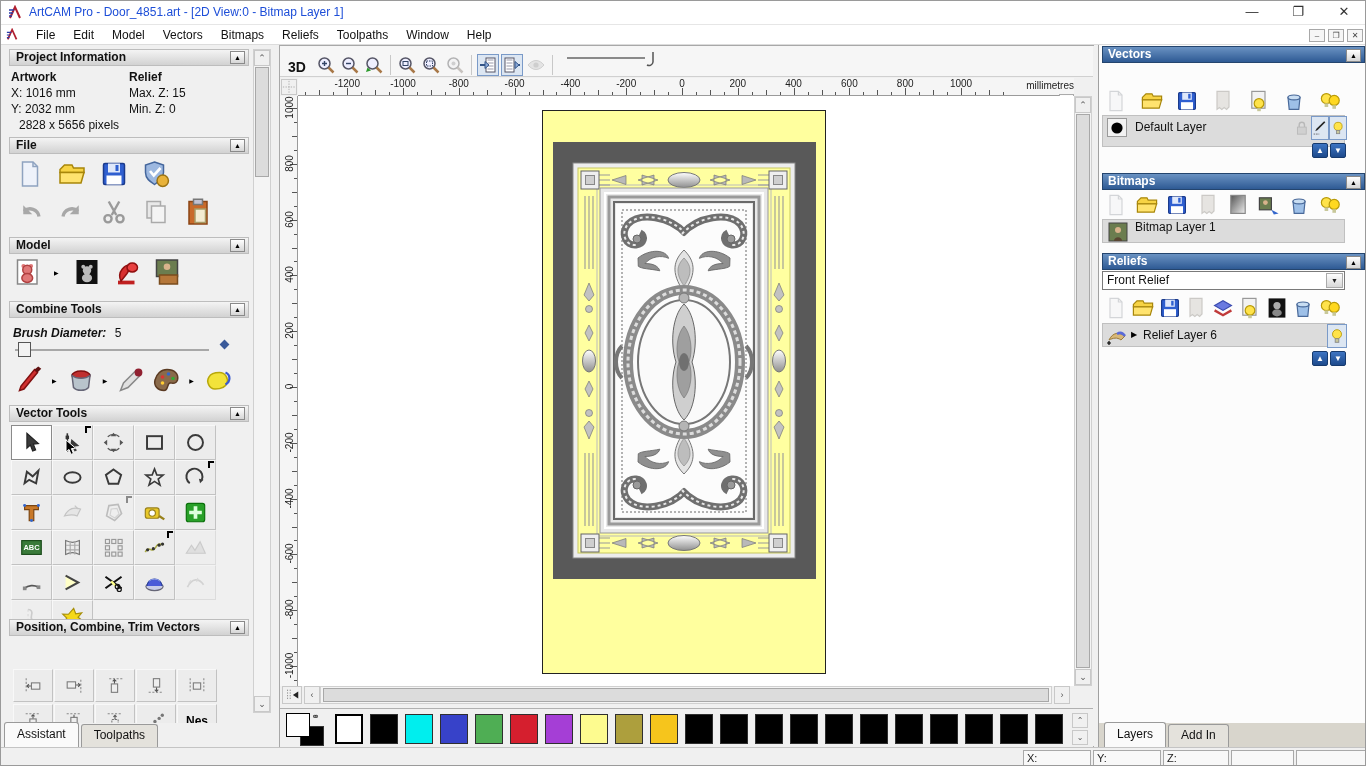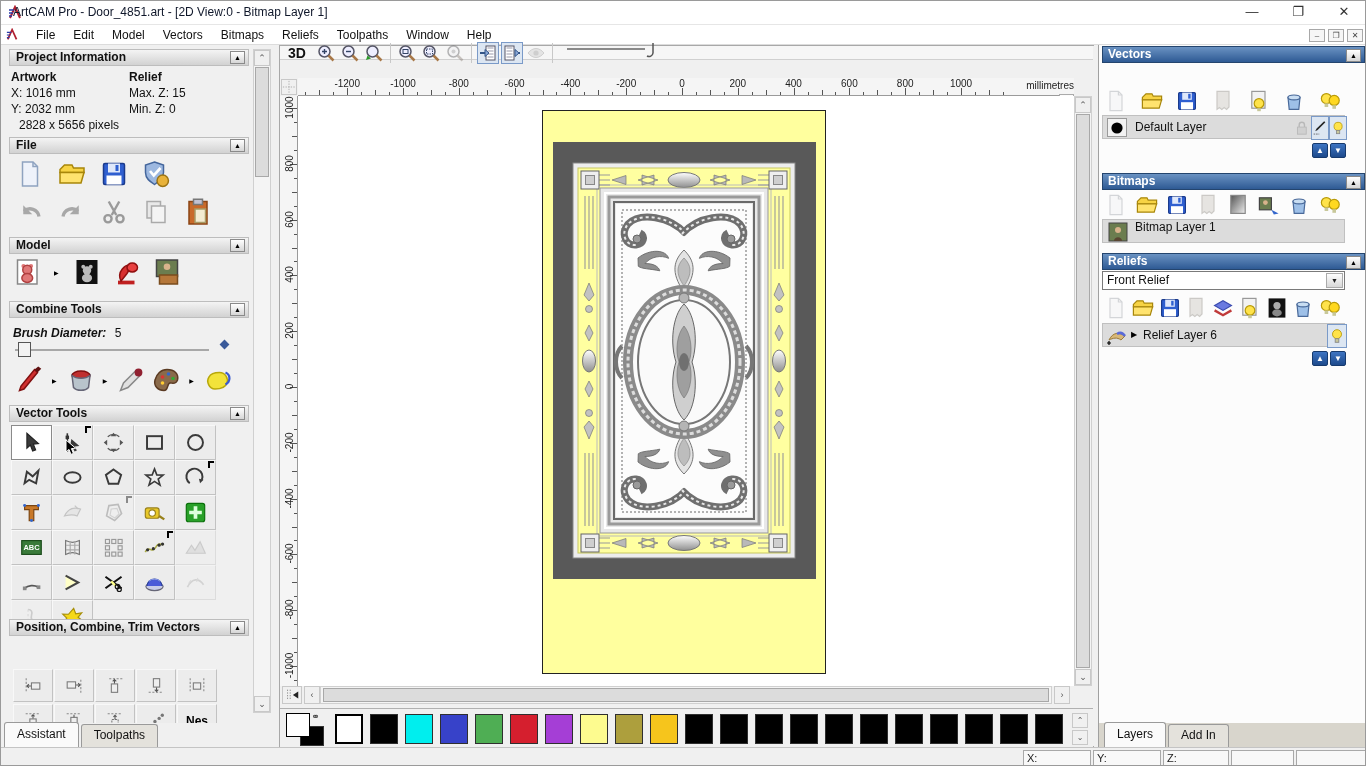--- a/index.html
+++ b/index.html
@@ -1,21 +1,21 @@
 <!DOCTYPE html>
 <html><head>
 <meta charset="utf-8">
 <style>
   html,body{margin:0;padding:0;background:#d8d8d8;}
   *{box-sizing:border-box;font-family:"Liberation Sans","DejaVu Sans",sans-serif;}
   #root{position:relative;width:1366px;height:766px;background:#f0f0f0;overflow:hidden;border:1px solid #9a9a9a;}
   .abs{position:absolute;}
   
   #titlebar{left:0;top:0;width:1366px;height:24px;background:#ffffff;border-bottom:1px solid #e6e6e6;}
-  #title-text{left:12px;top:4px;font-size:12px;color:#0f172a;white-space:nowrap;}
+  #title-text{left:28px;top:4px;font-size:12px;color:#1d4ed8;white-space:nowrap;}
   .wbtn{top:0;width:46px;height:24px;text-align:center;line-height:22px;font-size:13px;color:#333;}
   
   #menubar{left:0;top:24px;width:1366px;height:20px;background:#fff;display:flex;align-items:center;padding-left:26px;border-bottom:1px solid #dcdcdc;}
   .menu-item{font-size:12px;color:#111;padding:2px 9px;white-space:nowrap;}
   .mdibtn{top:28px;width:16px;height:13px;border:1px solid #a8a8a8;background:#f6f6f6;font-size:8px;line-height:11px;text-align:center;color:#444;}
   
   .lhdr{height:17px;background:linear-gradient(#f4f4f4,#d2d2d2);border:1px solid #bdbdbd;font-size:12px;font-weight:bold;color:#111;line-height:15px;padding-left:6px;}
   .collapse{position:absolute;right:3px;top:1px;width:15px;height:13px;background:linear-gradient(#fff,#d6d6d6);border:1px solid #8a8a8a;font-size:7px;line-height:12px;text-align:center;color:#000;}
   .rhdr{height:17px;background:linear-gradient(#6a92c2,#2e5a94);border:1px solid #24456e;font-size:12px;font-weight:bold;color:#fff;line-height:15px;padding-left:5px;}
   .rhdr .collapse{top:2px;}
@@ -43,21 +43,21 @@
   
   .sb{background:#f4f4f4;border:1px solid #d0d0d0;}
   .sbtn{background:#f0f0f0;border:1px solid #c8c8c8;color:#555;text-align:center;}
   .sthumb{background:#dcdcdc;border:1px solid #a8a8a8;}
   
   .tabstrip{display:flex;align-items:flex-end;}
   .tab{height:23px;line-height:21px;font-size:12px;color:#111;padding:0 12px;border:1px solid #9a9a9a;border-bottom:none;border-radius:3px 3px 0 0;background:#e4e2dc;margin-right:2px;}
   .tab.active{background:#fafafa;height:25px;line-height:23px;}
   
   #viewarea{left:278px;top:44px;width:815px;height:702px;background:#f0f0f0;border:1px solid #a8a8a8;border-right:none;}
-  #viewtoolbar{left:0;top:0;width:813px;height:14px;background:#f6f6f6;border-bottom:1px solid #d0d0d0;display:flex;align-items:center;padding-left:4px;}
+  #viewtoolbar{left:0;top:0;width:813px;height:31px;background:#f6f6f6;border-bottom:1px solid #d0d0d0;display:flex;align-items:flex-end;padding-left:4px;}
   #viewtoolbar .tbtn{width:22px;height:22px;margin:0 1px;border:1px solid transparent;}
   .vsep{width:1px;height:20px;background:#c8c8c8;margin:0 4px;}
   #btn3d{font-size:14px;font-weight:bold;color:#111;padding:1px 4px;margin-right:4px;}
   #hruler{left:18px;top:32px;width:776px;height:18px;background:#f5f5f5;border-bottom:1px solid #9a9a9a;overflow:hidden;}
   .htick{position:absolute;bottom:0;width:1px;background:#555;}
   .hlab{position:absolute;top:0px;font-size:10px;color:#222;transform:translateX(-50%);}
   #vruler{left:0;top:50px;width:18px;height:590px;background:#f5f5f5;border-right:1px solid #9a9a9a;overflow:hidden;}
   .vtick{position:absolute;right:0;height:1px;background:#555;}
   .vlab{position:absolute;left:-6px;width:30px;text-align:center;font-size:10px;color:#222;transform:rotate(-90deg);}
   #unitbox{left:736px;top:32px;width:58px;height:18px;background:#f5f5f5;border-bottom:1px solid #9a9a9a;font-size:10px;color:#222;text-align:right;line-height:16px;}
@@ -967,21 +967,21 @@
         </div>
         <div class="tbtn">
           <svg viewBox="0 0 20 20">
             <circle cx="7" cy="8" r="4.2" fill="#ffe34a" stroke="#b89a0a"></circle>
             <rect x="5.5" y="12" width="3" height="3" fill="#c8c89a"></rect>
             <circle cx="13.5" cy="9.5" r="4.2" fill="#ffd820" stroke="#b89a0a"></circle>
             <rect x="12" y="13.5" width="3" height="3" fill="#c8c89a"></rect>
           </svg>
         </div>
       </div>
-    <div class="abs layerrow" style="left:3px;top:70px;width:243px;height:24px;">
+    <div class="abs layerrow" style="left:3px;top:70px;width:243px;height:32px;">
       <span class="abs" style="left:4px;top:2px;width:20px;height:19px;background:#f2f2f2;border:1px solid #9a9a9a;padding:2px;">
         <svg viewBox="0 0 20 20" width="14" height="14">
             <circle cx="10" cy="10" r="8" fill="#000"></circle>
           </svg>
       </span>
       <span class="abs" style="left:32px;top:4px;">Default Layer</span>
       <span class="abs" style="left:190px;top:0;width:54px;height:24px;display:flex;">
           <div class="tbtn disabled">
             <svg viewBox="0 0 20 20">
               <rect x="5" y="9" width="10" height="8" fill="#c0c0c0" stroke="#888"></rect>

